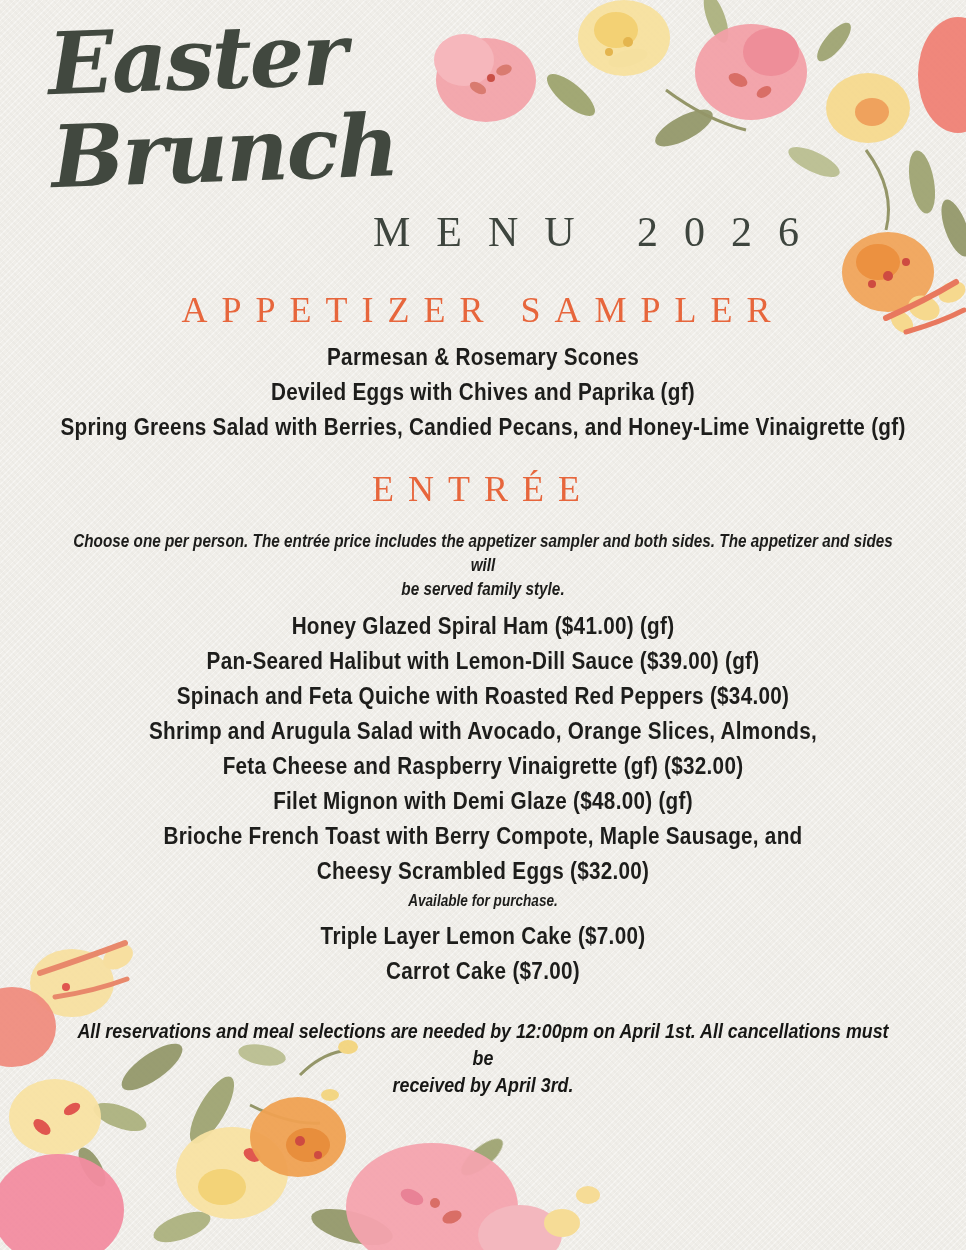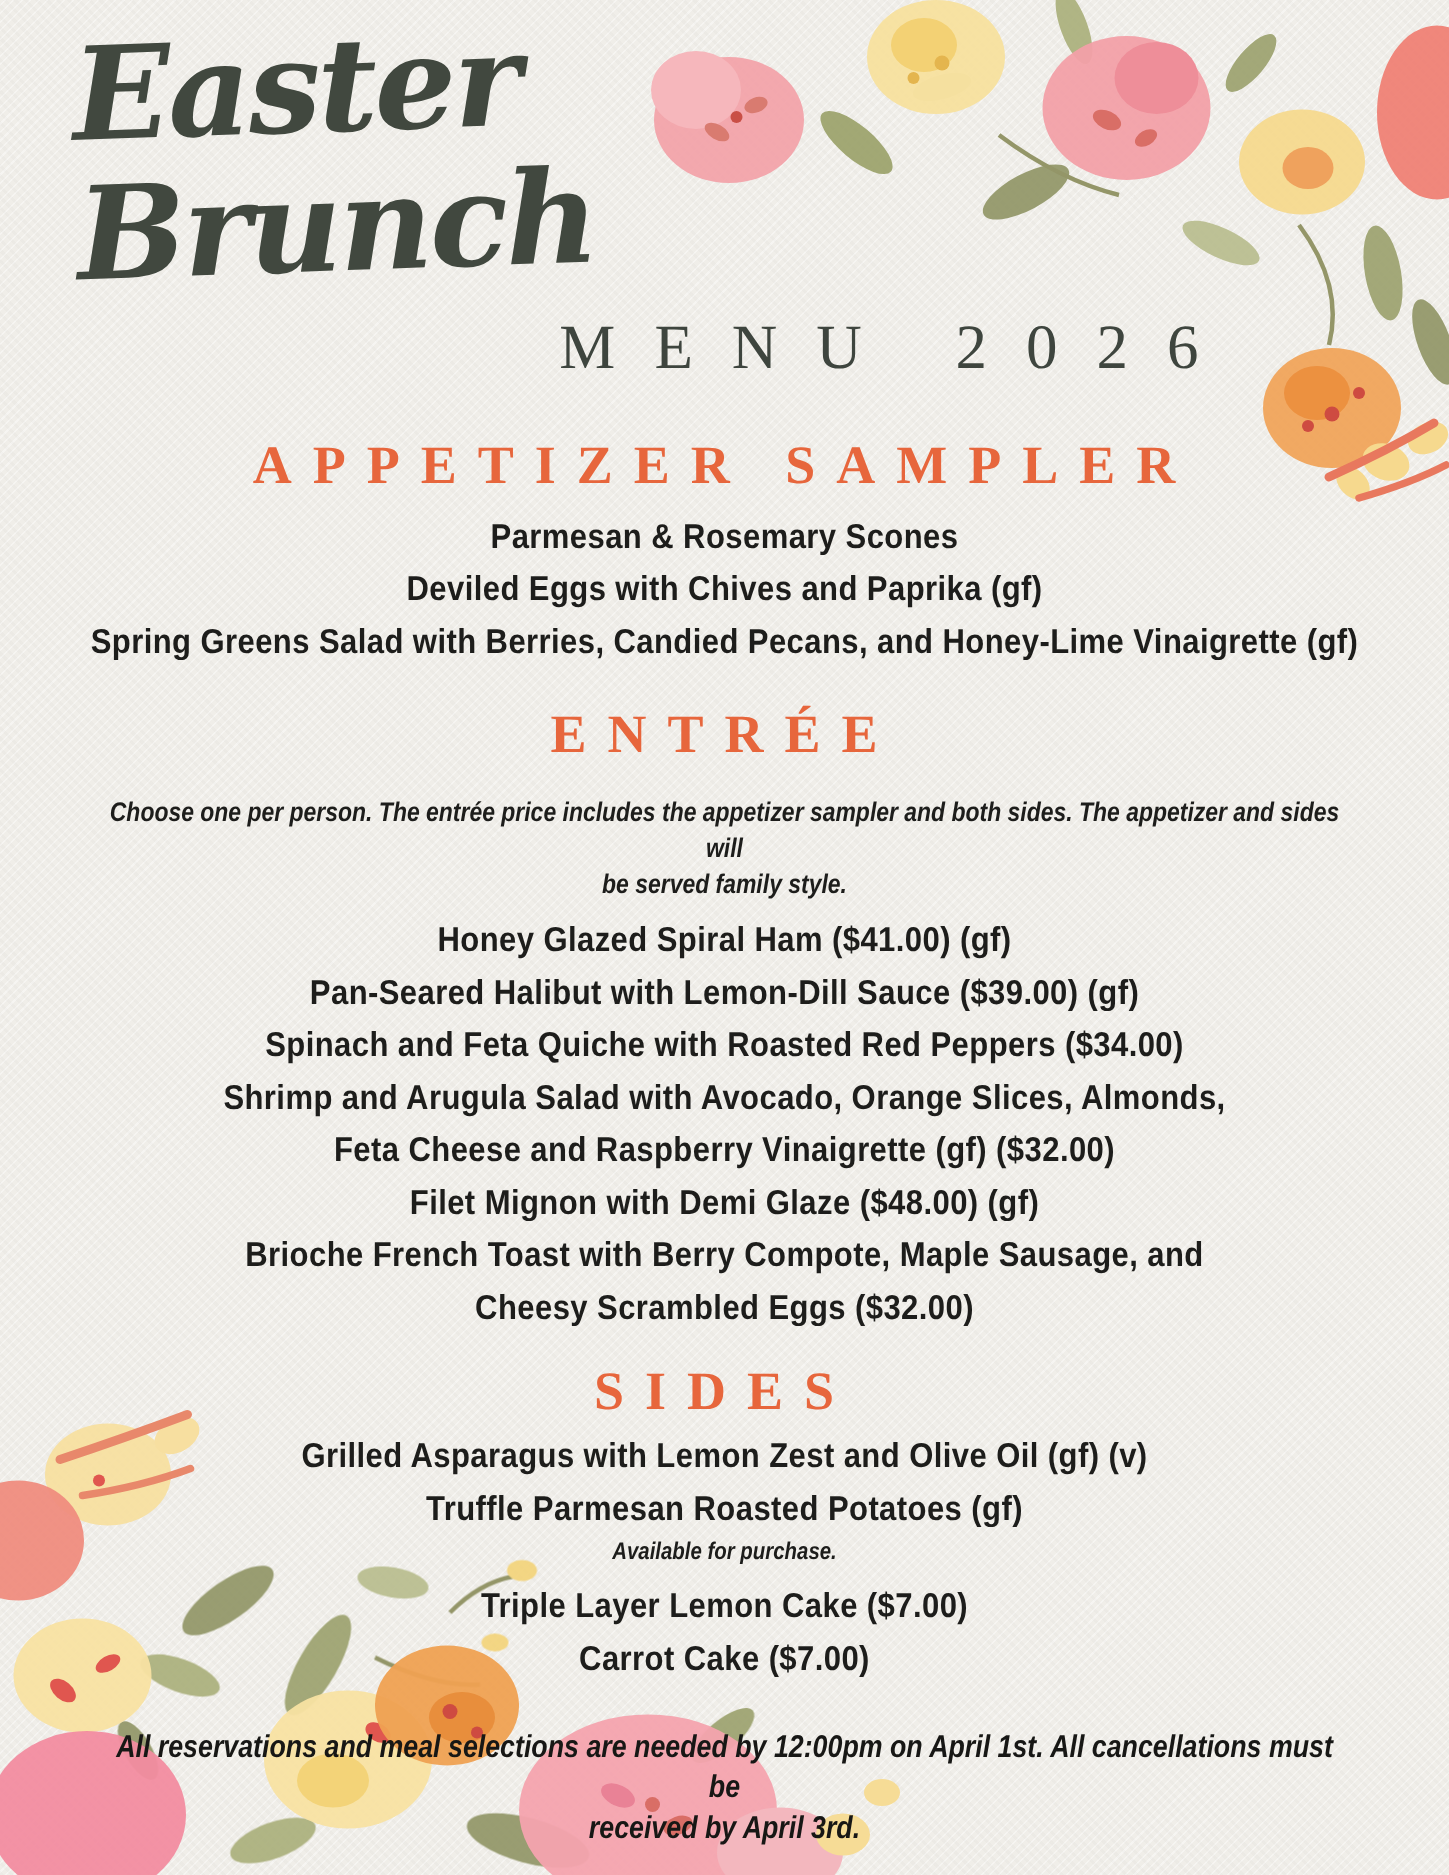--- a/index.html
+++ b/index.html
@@ -43,21 +43,21 @@
     text-align:center;
     position:relative;
     left:116px;
     margin-top:2px;
     white-space:nowrap;
   }
 
   .menu-section{margin:0;}
   .section-heading{
     font-family:"Liberation Serif", serif;
-    font-weight:700;
+    font-weight:400;
     font-size:36px;
     letter-spacing:14px;
     color:#E7663C;
     text-align:center;
     margin:0;
     line-height:44px;
   }
   .sec-appetizer{margin-top:32px;}
   .sec-entree{margin-top:22px;}
   .sec-sides{margin-top:16px;}
@@ -255,25 +255,20 @@
 be served family style.</p>
         <p class="menu-item">Honey Glazed Spiral Ham ($41.00) (gf)</p>
         <p class="menu-item">Pan-Seared Halibut with Lemon-Dill Sauce ($39.00) (gf)</p>
         <p class="menu-item">Spinach and Feta Quiche with Roasted Red Peppers ($34.00)</p>
         <p class="menu-item">Shrimp and Arugula Salad with Avocado, Orange Slices, Almonds,
 Feta Cheese and Raspberry Vinaigrette (gf) ($32.00)</p>
         <p class="menu-item">Filet Mignon with Demi Glaze ($48.00) (gf)</p>
         <p class="menu-item">Brioche French Toast with Berry Compote, Maple Sausage, and
 Cheesy Scrambled Eggs ($32.00)</p>
       </section>
-      <section class="menu-section sec-sides">
-        <h2 class="section-heading">SIDES</h2>
-        <p class="menu-item">Grilled Asparagus with Lemon Zest and Olive Oil (gf) (v)</p>
-        <p class="menu-item">Truffle Parmesan Roasted Potatoes (gf)</p>
-      </section>
       <section class="menu-section sec-desserts">
         <p class="section-note note-desserts">Available for purchase.</p>
         <p class="menu-item">Triple Layer Lemon Cake ($7.00)</p>
         <p class="menu-item">Carrot Cake ($7.00)</p>
       </section>
     </main>
 
   <footer id="footer">
       <p class="footer-note">All reservations and meal selections are needed by 12:00pm on April 1st.  All cancellations must be
 received by April 3rd.</p>

